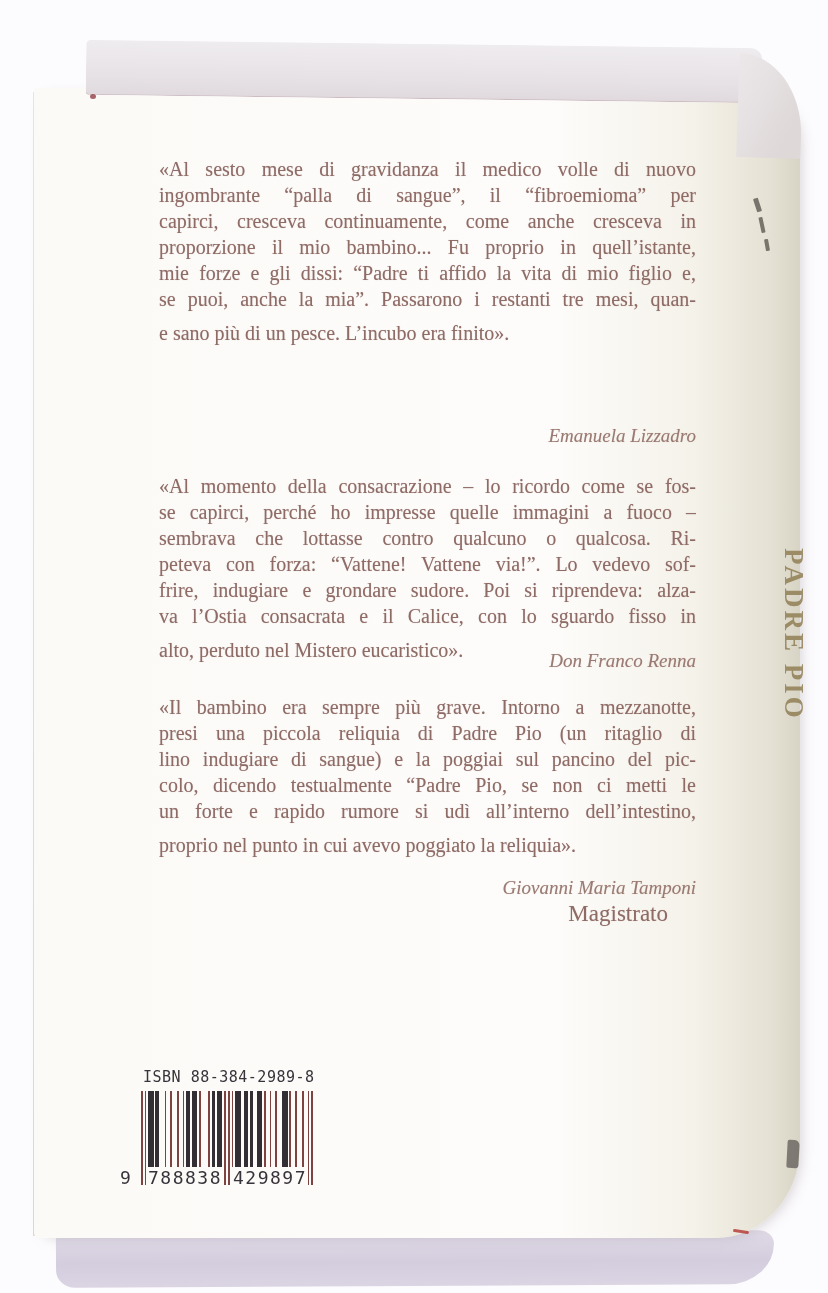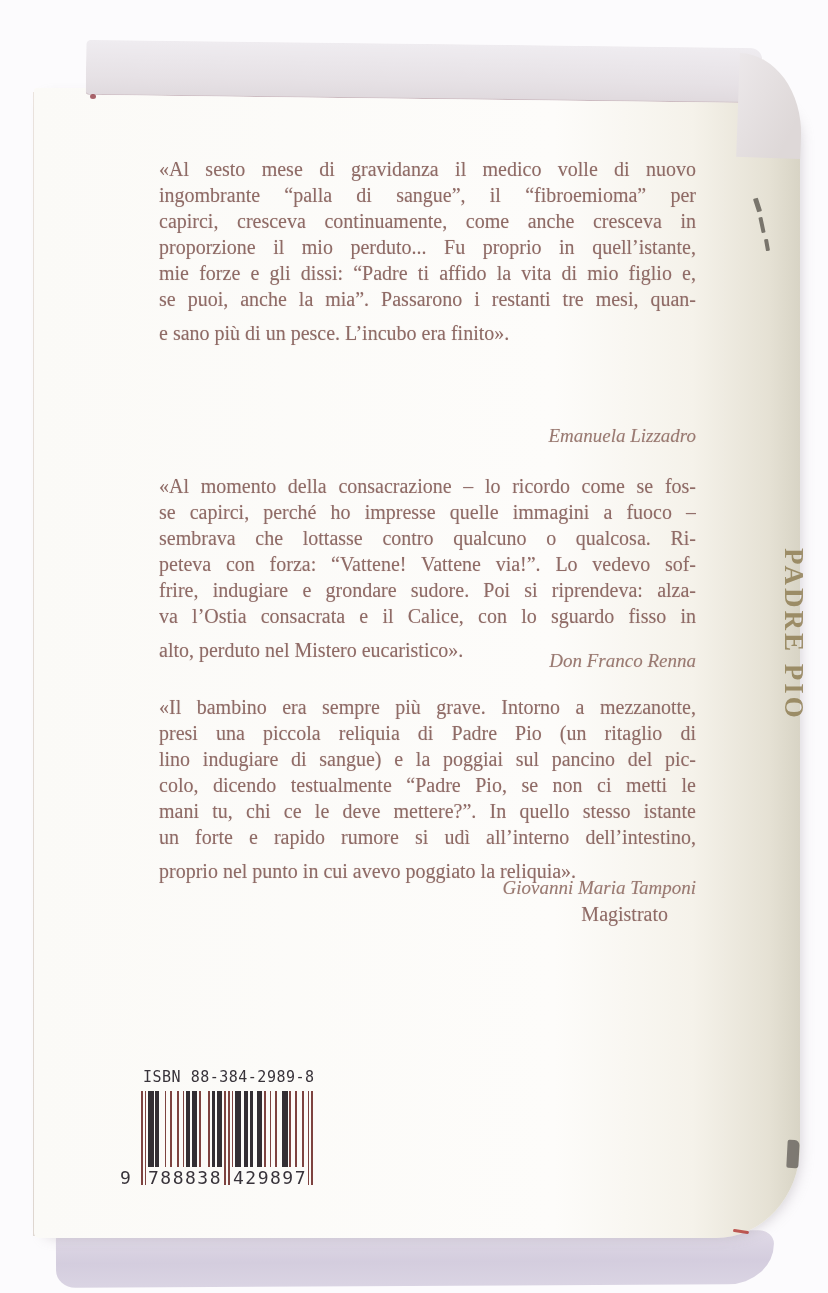--- a/index.html
+++ b/index.html
@@ -52,21 +52,21 @@
   .line { text-align:justify; text-align-last:justify; height:26px; overflow:hidden; }
   .line.last { text-align-last:left;margin-top:8px; }
   .attribution {
     position:absolute; left:159px; width:537px; text-align:right;
     font-style:italic; font-size:19px; line-height:24px;
     color:var(--attr,#9a7a72); text-shadow:0 0 1px rgba(154,122,114,0.35);
   }
   .attribution-role {
     position:absolute; left:159px; width:537px; text-align:right;
     box-sizing:border-box; padding-right:28px;
-    font-size:20px; line-height:24px; color:var(--print,#8f6b66);
+    font-size:23px; line-height:24px; color:var(--print,#8f6b66);
     text-shadow:0 0 1px rgba(143,107,102,0.3);
     font-family:Liberation Serif, serif;
   }
 
   
   .isbn-label {
     position:absolute; left:143px; top:1068px; width:176px; white-space:nowrap;
     font-family:"DejaVu Sans Mono", monospace; font-size:15px; letter-spacing:0.5px;
     color:#38333a;
   }
@@ -104,21 +104,21 @@
   <div class="cover"></div>
   <div class="top-edge"></div>
   <div class="top-corner"></div>
   <div class="red-dot"></div>
   <div class="red-dash"></div>
 
   <section class="quote" style="top:156px">
       <div class="line">«Al sesto mese di gravidanza il medico volle di nuovo</div>
       <div class="line">ingombrante “palla di sangue”, il “fibroemioma” per</div>
       <div class="line">capirci, cresceva continuamente, come anche cresceva in</div>
-      <div class="line">proporzione il mio perduto... Fu proprio in quell’istante,</div>
+      <div class="line">proporzione il mio bambino... Fu proprio in quell’istante,</div>
       <div class="line">mie forze e gli dissi: “Padre ti affido la vita di mio figlio e,</div>
       <div class="line">se puoi, anche la mia”. Passarono i restanti tre mesi, quan-</div>
       <div class="line last">e sano più di un pesce. L’incubo era finito».</div>
     </section>
   <div class="attribution" style="top:424px">Emanuela Lizzadro</div>
 
   <section class="quote" style="top:473px">
       <div class="line">«Al momento della consacrazione – lo ricordo come se fos-</div>
       <div class="line">se capirci, perché ho impresse quelle immagini a fuoco –</div>
       <div class="line">sembrava che lottasse contro qualcuno o qualcosa. Ri-</div>
@@ -127,21 +127,20 @@
       <div class="line">va l’Ostia consacrata e il Calice, con lo sguardo fisso in</div>
       <div class="line last">alto, perduto nel Mistero eucaristico».</div>
     </section>
   <div class="attribution" style="top:649px">Don Franco Renna</div>
 
   <section class="quote" style="top:694px">
       <div class="line">«Il bambino era sempre più grave. Intorno a mezzanotte,</div>
       <div class="line">presi una piccola reliquia di Padre Pio (un ritaglio di</div>
       <div class="line">lino indugiare di sangue) e la poggiai sul pancino del pic-</div>
       <div class="line">colo, dicendo testualmente “Padre Pio, se non ci metti le</div>
-      <div class="line">mani tu, chi ce le deve mettere?”. In quello stesso istante</div>
       <div class="line">un forte e rapido rumore si udì all’interno dell’intestino,</div>
       <div class="line last">proprio nel punto in cui avevo poggiato la reliquia».</div>
     </section>
   <div class="attribution" style="top:876px">Giovanni Maria Tamponi</div>
   <div class="attribution-role" style="top:902px">Magistrato</div>
 
   <div class="isbn-label">ISBN 88-384-2989-8</div>
   <div class="barcode">
       <div class="bar" style="left: 0%; width: 1.05263%; height: 94px; background: rgb(126, 67, 64);"></div>
       <div class="bar" style="left: 2.10526%; width: 1.05263%; height: 94px; background: rgb(126, 67, 64);"></div>

